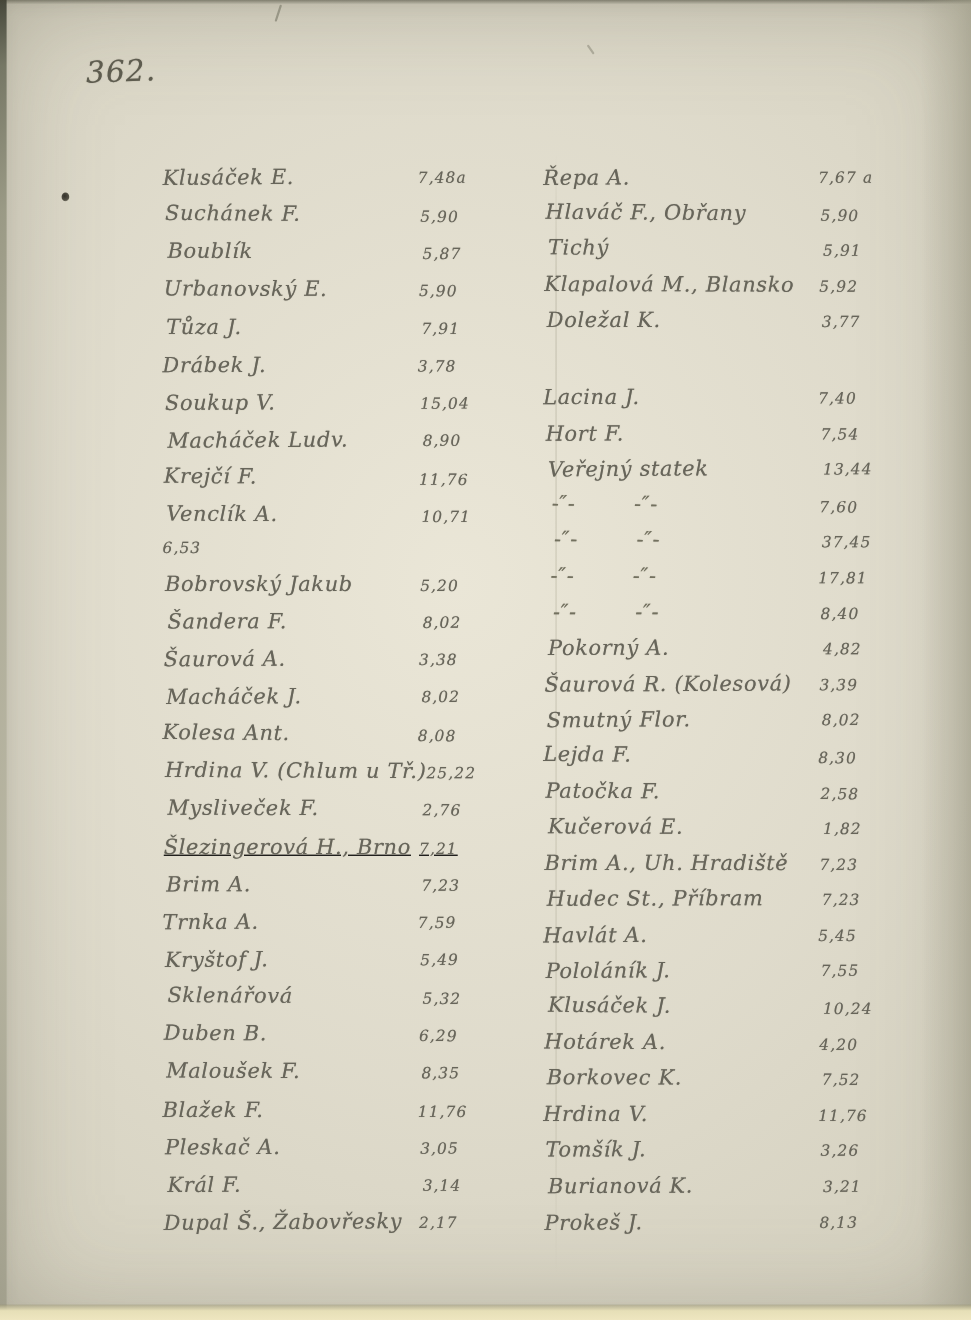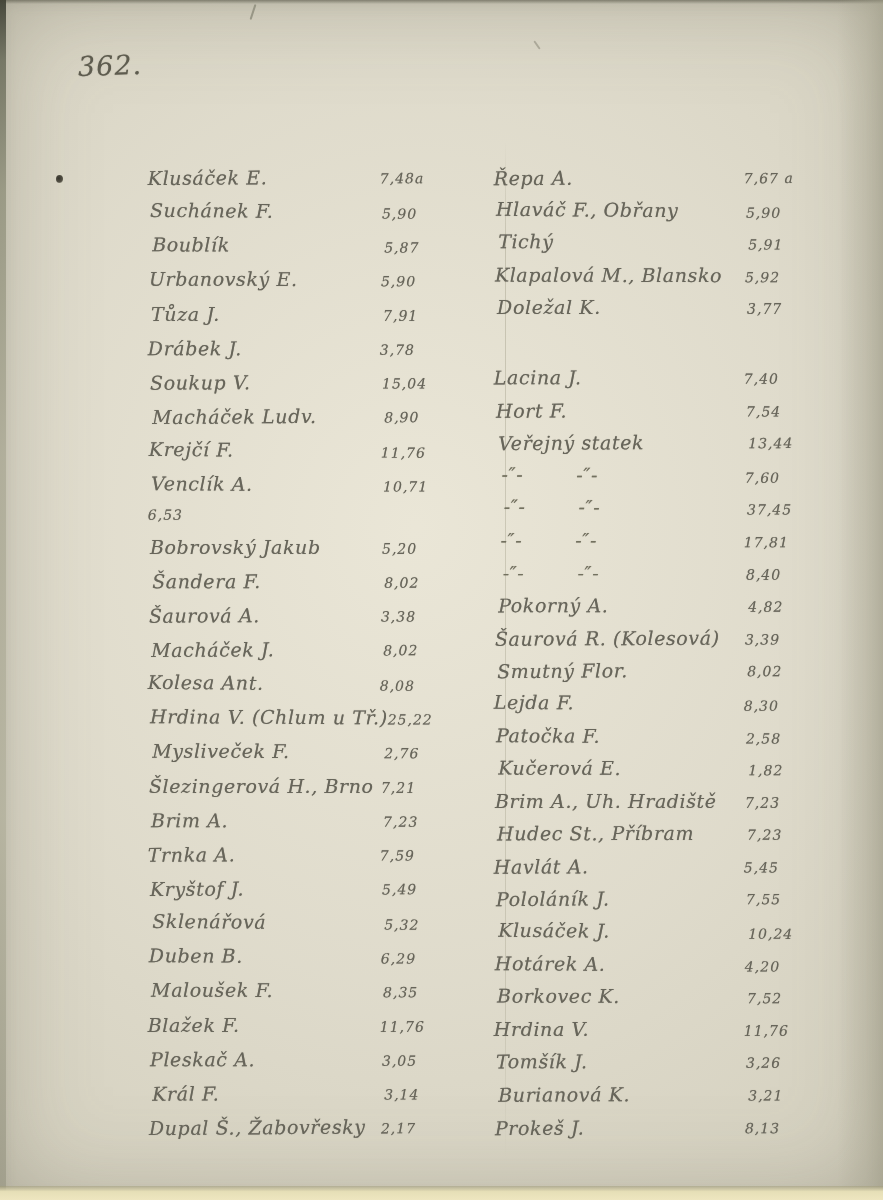--- a/index.html
+++ b/index.html
@@ -28,21 +28,21 @@
   .stray-mark2{position:absolute;left:536px;top:40px;width:2px;height:10px;
     background:#9a9787;transform:rotate(-35deg);border-radius:2px;opacity:.7;}
   .crease{position:absolute;left:505px;top:140px;width:1px;height:1020px;
     background:linear-gradient(180deg,rgba(150,146,124,0),rgba(150,146,124,.38) 10%,rgba(150,146,124,.3) 85%,rgba(150,146,124,0));}
   .page-number{
     position:absolute;left:78px;top:50px;
     font-size:27px;font-style:italic;color:#5e5c4f;
     letter-spacing:1px;transform:rotate(-2deg);
     text-shadow:0 0 1px rgba(94,92,79,.55);
   }
-  .col{position:absolute;top:166px;height:972px;display:flex;flex-direction:column;justify-content:space-between;}
+  .col{position:absolute;top:150px;height:972px;display:flex;flex-direction:column;justify-content:space-between;}
   .col-left{left:150px;width:302px;}
   .col-right{left:496px;width:320px;}
   .row{display:flex;align-items:baseline;}
   .name{
     flex:1;font-size:19px;font-style:italic;color:var(--ink,#68665a);
     letter-spacing:.6px;white-space:pre;overflow:visible;
     text-shadow:0 0 .7px rgba(104,102,90,.65);
   }
   .value{
     width:70px;flex-shrink:0;font-size:14px;font-style:italic;color:var(--ink,#68665a);
@@ -131,21 +131,21 @@
         <span class="value">8,08</span>
       </div>
       <div class="row" style="transform: translateX(0px) rotate(0.28deg);">
         <span class="name">Hrdina V. (Chlum u Tř.)</span>
         <span class="value">25,22</span>
       </div>
       <div class="row" style="transform: translateX(2.2px) rotate(0.14deg);">
         <span class="name">Mysliveček F.</span>
         <span class="value">2,76</span>
       </div>
-      <div class="row" style="transform: translateX(-1.1px) rotate(0deg);">
+      <div class="row" style="transform: translateX(-1.1px) rotate(0deg); text-decoration: underline;">
         <span class="name">Šlezingerová H., Brno</span>
         <span class="value">7,21</span>
       </div>
       <div class="row" style="transform: translateX(1.1px) rotate(-0.14deg);">
         <span class="name">Brim A.</span>
         <span class="value">7,23</span>
       </div>
       <div class="row" style="transform: translateX(-2.2px) rotate(-0.28deg);">
         <span class="name">Trnka A.</span>
         <span class="value">7,59</span>

